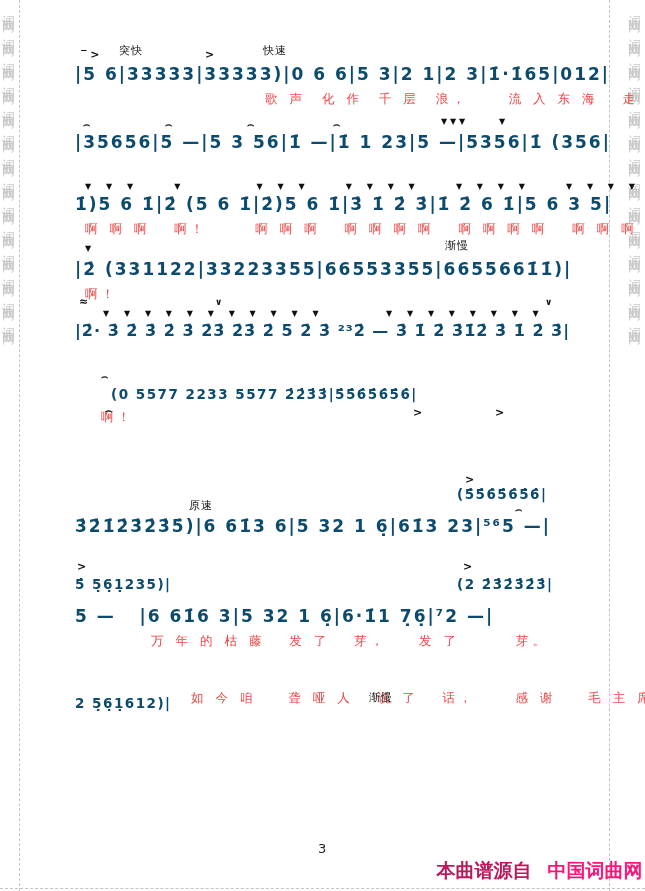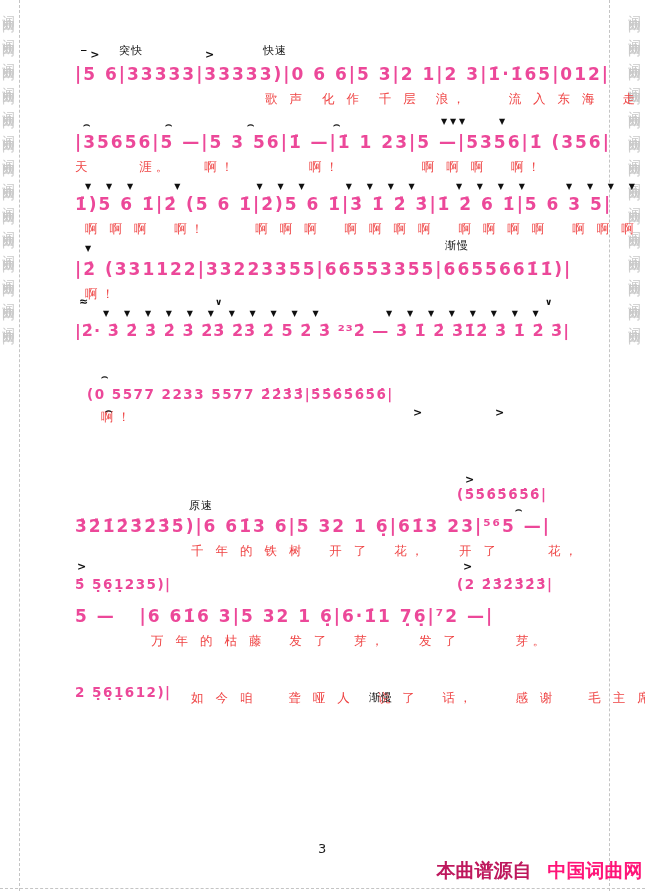--- a/index.html
+++ b/index.html
@@ -17,21 +17,21 @@
   }
   .dash-v{position:absolute;top:0;bottom:0;width:0;border-left:1px dashed #c4c4c4;}
   .dash-v.left{left:19px;}
   .dash-v.right{left:609px;}
   .dash-h{position:absolute;left:0;right:0;bottom:2px;height:0;border-top:1px dashed #c4c4c4;}
 
   
   .score{position:absolute;left:75px;top:0;width:500px;}
   .system{position:absolute;left:0;width:100%;}
   .notation{
-    font-weight:bold;font-size:17px;letter-spacing:2px;color:#ec4899;
+    font-weight:bold;font-size:17px;letter-spacing:2px;color:#0c4a6e;
     white-space:pre;line-height:1.25;
   }
   .notation.small{font-size:13.5px;letter-spacing:1.5px;}
   .voice-abs{position:absolute;}
   .orn{
     font-size:8px;letter-spacing:6px;white-space:pre;color:#101010;
     line-height:1;margin-bottom:3px;font-weight:bold;
   }
   .lyrics{
     font-size:12.5px;letter-spacing:4px;color:#ef4444;margin-top:6px;
@@ -104,21 +104,20 @@
     </div>
 
     <div class="system" style="top:132px">
       <span class="mark" style="left:8px;top:-13px">⌢</span>
       <span class="mark" style="left:90px;top:-13px">⌢</span>
       <span class="mark" style="left:172px;top:-13px">⌢</span>
       <span class="mark" style="left:258px;top:-13px">⌢</span>
       <span class="mark" style="left:366px;top:-14px;font-size:8px">▼ ▼ ▼</span>
       <span class="mark" style="left:424px;top:-14px;font-size:8px">▼</span>
       <div class="notation">|35656|5 —|5 3 56|1̇ —|1̇ 1 23|5 —|5356|1̇ (356|</div>
-      <div class="lyrics">天      涯。    啊！         啊！          啊 啊 啊   啊！</div>
     </div>
 
     <div class="system" style="top:183px">
       <div class="orn" style="margin-left:10px">▼ ▼ ▼    ▼        ▼ ▼ ▼    ▼ ▼ ▼ ▼    ▼ ▼ ▼ ▼    ▼ ▼ ▼ ▼</div>
       <div class="notation">1̇)5 6 1̇|2̇ (5 6 1̇|2̇)5 6 1̇|3̇ 1̇ 2̇ 3̇|1̇ 2̇ 6 1̇|5 6 3 5|</div>
       <div class="lyrics" style="margin-left:10px">啊 啊 啊   啊！      啊 啊 啊   啊 啊 啊 啊   啊 啊 啊 啊   啊 啊 啊 啊</div>
     </div>
 
     <div class="system" style="top:259px">
       <span class="mark" style="left:10px;top:-14px;font-size:8px">▼</span>
@@ -133,45 +132,44 @@
       <span class="mark" style="left:470px;top:-12px;font-size:9px">∨</span>
       <div class="orn" style="margin-left:28px">▼ ▼ ▼ ▼ ▼ ▼ ▼ ▼ ▼ ▼ ▼       ▼ ▼ ▼ ▼ ▼ ▼ ▼ ▼</div>
       <div class="notation" style="font-size:16px;letter-spacing:1px">|2̇· 3̇ 2̇ 3̇ 2̇ 3̇ 2̇3̇ 2̇3̇ 2̇ 5 2̇ 3̇ ²³2̇ — 3̇ 1̇ 2̇ 3̇1̇2̇ 3̇ 1̇ 2̇ 3̇|</div>
     </div>
 
     <div class="system" style="top:386px">
       <span class="mark" style="left:26px;top:-15px">⌢</span>
       <span class="mark" style="left:30px;top:19px">⌢</span>
       <span class="mark" style="left:338px;top:21px">&gt;</span>
       <span class="mark" style="left:420px;top:21px">&gt;</span>
-      <div class="notation small" style="margin-left:12px">(0 5577 2233 5577 2̇2̇3̇3̇|5̇5̇6̇5̇6̇5̇6̇|</div>
+      <div class="notation small" style="margin-left:36px">(0 5577 2233 5577 2̇2̇3̇3̇|5̇5̇6̇5̇6̇5̇6̇|</div>
       <div class="lyrics" style="margin-left:26px">啊！</div>
     </div>
 
     <div class="system" style="top:488px">
       <span class="mark" style="left:390px;top:-14px">&gt;</span>
       <span class="mark cn" style="left:114px;top:12px">原速</span>
       <span class="mark" style="left:440px;top:16px">⌢</span>
       <div class="notation small voice-abs" style="left:382px;top:-2px">(5̇5̇6̇5̇6̇5̇6̇|</div>
       <div class="notation" style="margin-top:28px">3̇2̇1̇2̇3̇2̇3̇5̇)|6 61̇3 6|5 32 1 6̣|61̇3 23|⁵⁶5 —|</div>
-      <div class="lyrics" style="margin-left:116px">千 年 的 铁 树   开 了   花，    开 了      花，</div>
     </div>
 
     <div class="system" style="top:576px">
       <span class="mark" style="left:2px;top:-15px">&gt;</span>
       <span class="mark" style="left:388px;top:-15px">&gt;</span>
       <div class="notation small voice-abs" style="left:0;top:0">5̇ 5̣6̣1̣235)|</div>
       <div class="notation small voice-abs" style="left:382px;top:0">(2 2̇3̇2̇3̇2̇3̇|</div>
       <div class="notation" style="margin-top:30px">5 —   |6 61̇6 3|5 32 1 6̣|6·1̇1 7̣6̣|⁷2 —|</div>
       <div class="lyrics" style="margin-left:76px">万 年 的 枯 藤   发 了   芽，    发 了       芽。</div>
     </div>
 
     <div class="system" style="top:684px">
       <span class="mark cn" style="left:294px;top:8px">渐慢</span>
-      <div class="notation small voice-abs" style="left:0;top:0">2 5̣6̣1̣612)|</div>
+      <div class="notation small voice-abs" style="left:0;top:11px">2 5̣6̣1̣612)|</div>
       <div class="lyrics" style="margin-left:116px">如 今 咱    聋 哑 人   说 了   话，     感 谢    毛 主 席</div>
     </div>
 
   </div>
 
   <span class="pagenum">3</span>
   <div class="source">
     <span class="label">本曲谱源自</span><span class="site">中国词曲网</span>
   </div>
 

